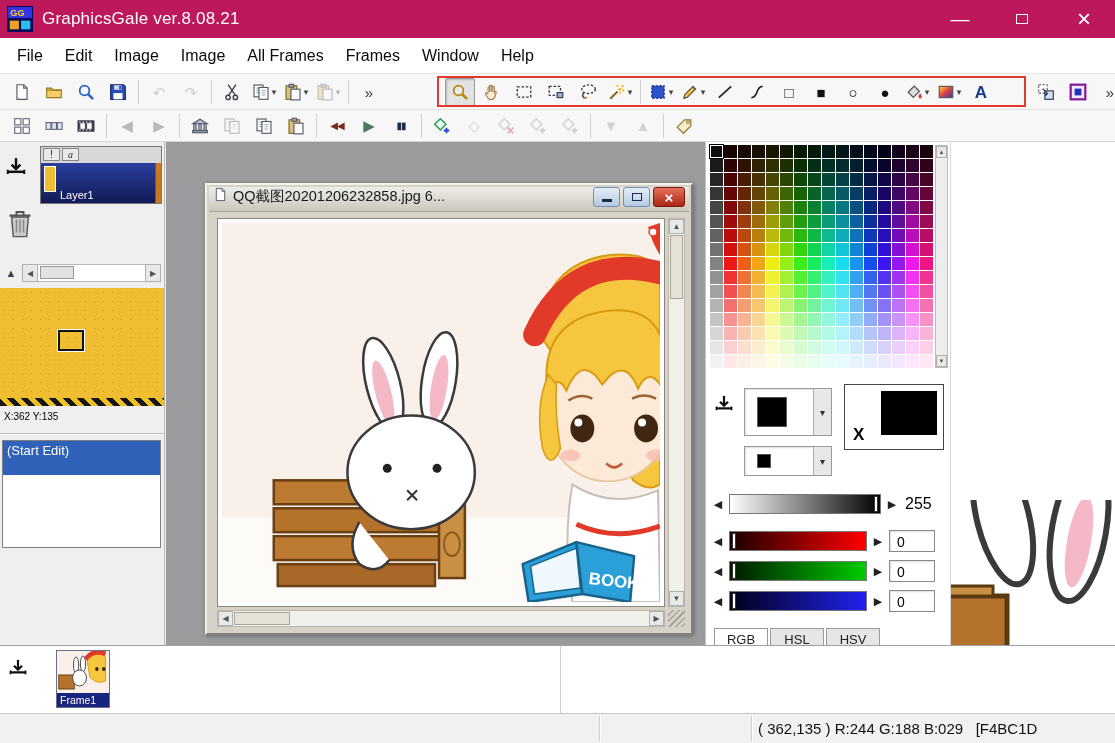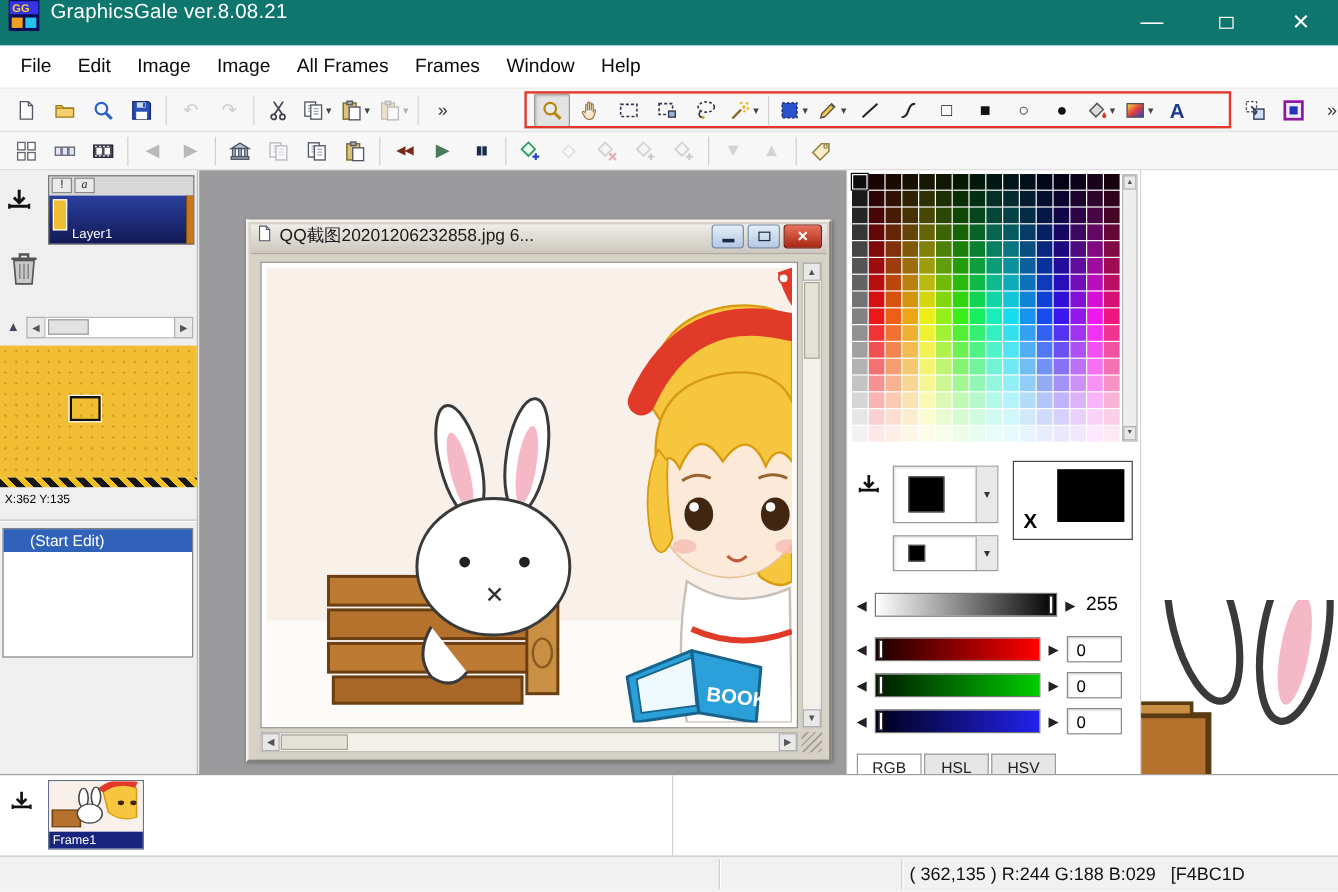--- a/index.html
+++ b/index.html
@@ -1,20 +1,20 @@
 <!DOCTYPE html>
 <html><head>
 <meta charset="utf-8">
 <style>
   *{margin:0;padding:0;box-sizing:border-box}
   html,body{width:1115px;height:743px;overflow:hidden;background:#fff;font-family:"Liberation Sans",sans-serif}
   .app{position:relative;width:1115px;height:743px;background:#ececec;overflow:hidden}
 
   
-  .titlebar{position:absolute;left:0;top:0;width:100%;height:38px;background:#0f766e;display:flex;color:#fff}
+  .titlebar{position:absolute;left:0;top:0;width:100%;height:38px;background:#be185d;display:flex;align-items:center;color:#fff}
   .app-icon{width:26px;height:26px;margin:0 9px 0 7px}
   .app-icon svg{width:100%;height:100%;display:block}
   .title-text{font-size:17px;letter-spacing:.2px}
   .win-controls{position:absolute;right:0;top:0;height:100%;display:flex}
   .win-btn{width:62px;height:100%;display:flex;align-items:center;justify-content:center;font-size:19px;color:#fff}
   .max-box{display:block;width:12px;height:10px;border:1.6px solid #fff}
   .close-x{font-size:24px;line-height:1}
 
   
   .menubar{position:absolute;top:38px;left:0;width:100%;height:36px;background:#fff;display:flex;align-items:center;padding-left:6px;border-bottom:1px solid #e6e6e6}
@@ -62,21 +62,21 @@
   .lp-scroll{position:absolute;left:22px;top:122px;right:3px;height:18px;display:flex}
   .sb-btn{width:16px;height:100%;background:#e8e8e8;border:1px solid #b0b0b0;display:flex;align-items:center;justify-content:center;font-size:8px;color:#555;flex:none}
   .lp-thumbtrack{flex:1;background:#fff;border:1px solid #b8b8b8;border-left:none;border-right:none;position:relative}
   .lp-thumbtrack .thumb{position:absolute;left:2px;top:1px;width:34px;height:13px;background:#e2e2e2;border:1px solid #999}
   .lp-preview{position:absolute;left:0;top:146px;width:164px;height:110px;background:#f1be33;background-image:radial-gradient(circle,rgba(110,75,0,.35) .8px,transparent .9px);background-size:9px 9px}
   .lp-sel{position:absolute;left:58px;top:42px;width:26px;height:21px;border:2px solid #111;outline:1px solid #fff}
   .lp-hazard{position:absolute;left:0;top:256px;width:164px;height:8px;background:repeating-linear-gradient(45deg,#161616 0 5px,#f0c020 5px 10px)}
   .lp-coords{position:absolute;left:4px;top:269px;font-size:10px;color:#000}
   .lp-groove{position:absolute;left:0;top:291px;width:164px;height:2px;border-top:1px solid #bbb;border-bottom:1px solid #fff}
   .lp-list{position:absolute;left:2px;top:298px;width:159px;height:108px;background:#fff;border:1px solid #808080}
-  .lp-list-row{height:19px;background:#2f62b8;color:#fff;font-size:13px;padding:2px 22px;white-space:nowrap;overflow:hidden}
+  .lp-list-row{height:34px;background:#2f62b8;color:#fff;font-size:13px;padding:2px 4px;white-space:nowrap;overflow:hidden}
 
   
   .workspace{position:absolute;left:166px;top:0;width:539px;height:503px;background:#9b9b9d}
   .docwin{position:absolute;left:39px;top:41px;width:488px;height:452px;background:#d6d2c8;border:2px solid;border-color:#f2f1ec #82807a #82807a #f2f1ec;box-shadow:1px 1px 4px rgba(0,0,0,.35)}
   .doc-titlebar{position:absolute;left:2px;top:2px;right:2px;height:25px;background:linear-gradient(#efede8,#cbc7bd);display:flex;padding:0 4px;border-bottom:1px solid #a8a49a}
   .doc-icon{width:15px;height:15px;margin-right:5px}
   .doc-icon svg{width:15px;height:15px;display:block}
   .doc-title{font-size:14.5px;color:#1a1a1a;white-space:nowrap;overflow:hidden;flex:1}
   .doc-btns{display:flex;gap:3px;margin-left:4px}
   .doc-btn{width:27px;height:20px;display:flex;align-items:center;justify-content:center;background:linear-gradient(#e4edf7,#b4c9e2);border:1px solid #7490b4;border-radius:3px}
@@ -127,21 +127,21 @@
   .tab{width:54px;height:26px;border:1px solid #9a9a9a;border-bottom:none;background:#e6e6e6;font-size:13px;color:#222;padding-top:3px;text-align:center;margin-right:2px}
   .tab.active{background:#fff}
 
   
   .far-right{position:absolute;left:950px;top:0;width:165px;height:503px;background:#fff;border-left:1px solid #d4d4d4}
   .preview-art{position:absolute;left:0;top:358px;width:165px;height:145px;display:block}
 
   
   .frames-panel{position:absolute;top:645px;left:0;width:1115px;height:68px;background:#fff;border-top:1px solid #a0a0a0}
   .f-imp{position:absolute;left:8px;top:12px;width:20px;height:20px}
-  .frame-item{position:absolute;left:40px;top:4px;width:80px;height:58px;border:1px solid #66708a;background:#fff}
+  .frame-item{position:absolute;left:56px;top:4px;width:54px;height:58px;border:1px solid #66708a;background:#fff}
   .frame-thumb{height:42px;overflow:hidden}
   .frame-thumb svg{width:100%;height:100%;display:block}
   .frame-label{height:14px;background:#18257e;color:#fff;font-size:10.5px;padding:1px 0 0 3px;line-height:12px}
   .f-divider{position:absolute;left:560px;top:0;bottom:0;width:1px;background:#d2d2d2}
 
   
   .statusbar{position:absolute;top:713px;left:0;width:1115px;height:30px;background:#f1f1f1;border-top:1px solid #c6c6c6}
   .sb-seg{position:absolute;top:2px;bottom:2px;border-right:1px solid #cfcfcf;box-shadow:1px 0 0 #fff}
   .sb-seg.s1{left:0;width:600px}
   .sb-seg.s2{left:600px;width:152px}

